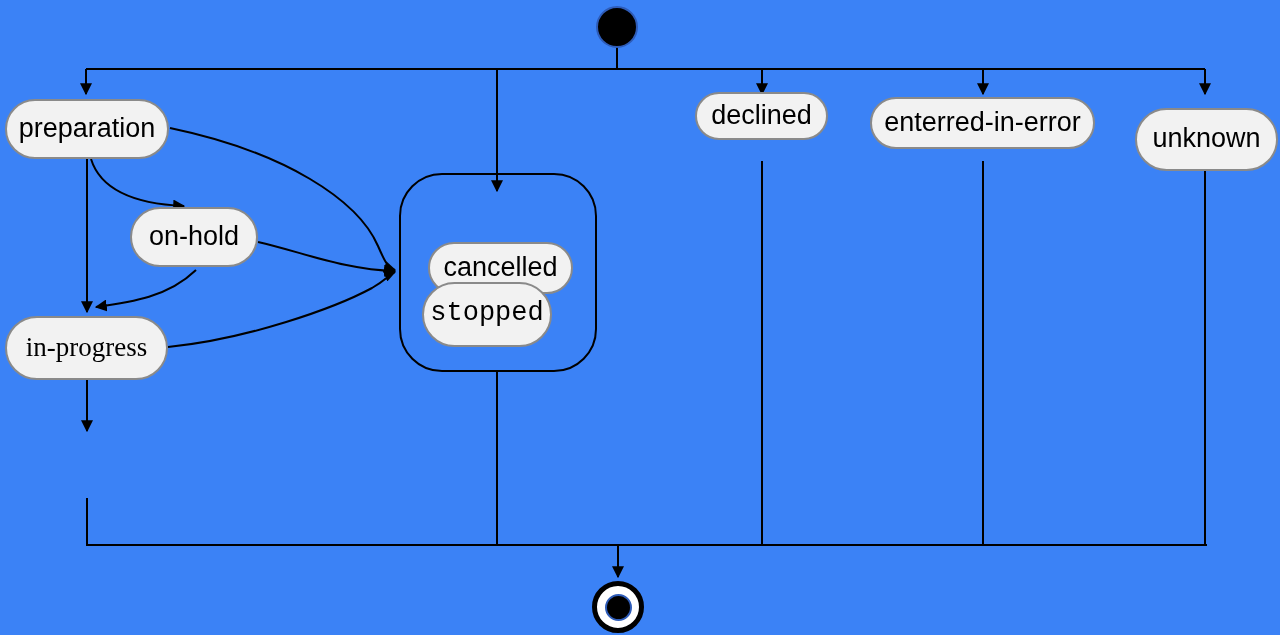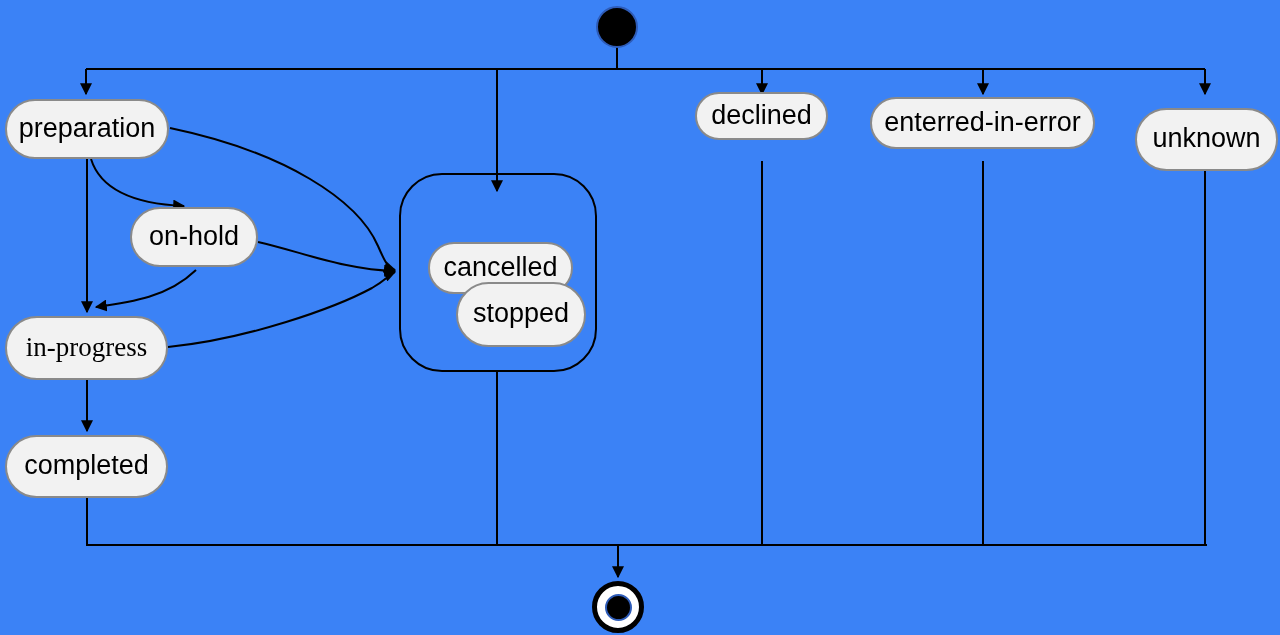--- a/index.html
+++ b/index.html
@@ -21,21 +21,21 @@
     font-size:27px;color:#000000;
     white-space:nowrap;
   }
   .state span{display:block;line-height:1;padding-bottom:2px;}
   
   .st-preparation{left:5px;top:99px;width:164px;height:60px;}
   .st-onhold{left:130px;top:207px;width:128px;height:60px;}
   .st-inprogress{left:5px;top:316px;width:163px;height:64px;font-family:Liberation Serif, serif;}
   .st-completed{left:5px;top:435px;width:163px;height:63px;}
   .st-cancelled{left:428px;top:196px;width:145px;height:52px;margin-top:46px;}
-  .st-stopped{left:456px;top:282px;width:130px;height:65px;}
+  .st-stopped{left:422px;top:282px;width:130px;height:65px;font-family:Liberation Mono, monospace;}
   .st-declined{left:695px;top:92px;width:133px;height:48px;}
   .st-enterred{left:870px;top:97px;width:225px;height:52px;}
   .st-unknown{left:1135px;top:108px;width:143px;height:63px;}
 
   .initial-node{
     position:absolute;z-index:2;box-sizing:border-box;
     left:596px;top:6px;width:42px;height:42px;
     background:#000000;border:2px solid #2e5cb8;border-radius:50%;
   }
   .final-node{
@@ -94,23 +94,20 @@
 
   <div class="state st-preparation">
     <span>preparation</span>
   </div>
   <div class="state st-onhold">
     <span>on-hold</span>
   </div>
   <div class="state st-inprogress">
     <span>in-progress</span>
   </div>
-  <div class="state st-completed">
-    <span>completed</span>
-  </div>
 
   <div class="state st-cancelled">
     <span>cancelled</span>
   </div>
   <div class="state st-stopped">
     <span>stopped</span>
   </div>
 
   <div class="state st-declined">
     <span>declined</span>

